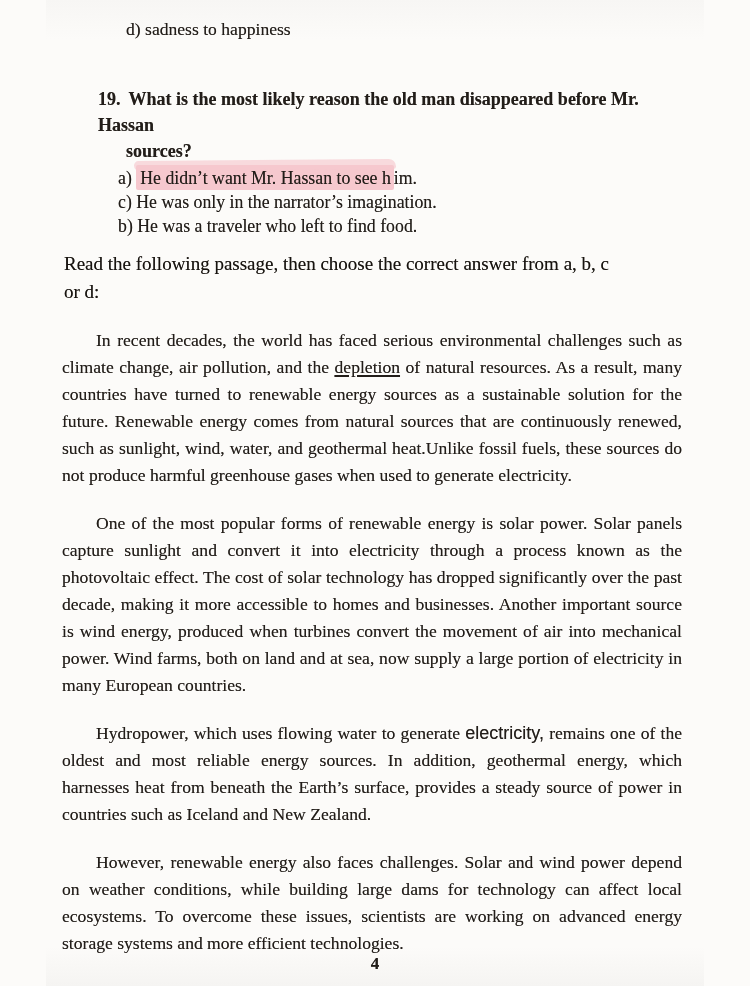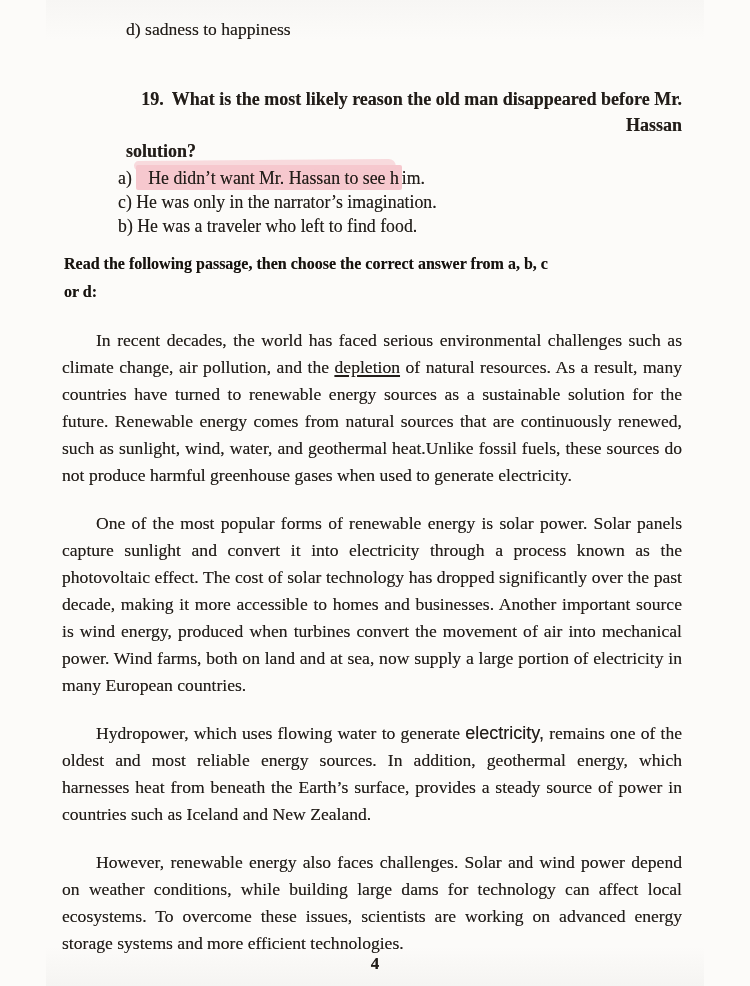--- a/index.html
+++ b/index.html
@@ -25,21 +25,21 @@
     margin-left: 64px;
     font-size: 17.6px;
     line-height: 26px;
   }
   .question {
     margin-top: 44px;
     font-weight: bold;
     font-size: 18px;
     line-height: 26px;
   }
-  .q-line1 { margin-left: 36px; text-align: right; }
+  .q-line1 { margin-left: 36px; }
   .q-num { margin-right: 8px; }
   .q-line2 { margin-left: 64px; }
   .options {
     margin-top: 2px;
     margin-left: 56px;
     font-size: 17.8px;
     line-height: 24px;
   }
   .option { position: relative; }
   .smear {
@@ -49,38 +49,38 @@
     width: 262px;
     height: 10px;
     background: var(--highlight);
     opacity: 0.65;
     border-radius: 7px 12px 4px 9px;
     transform: rotate(-0.5deg);
     pointer-events: none;
   }
   .seg-highlight {
     background: var(--highlight);
-    padding: 3px 3px 2px 12px;
+    padding: 3px 3px 2px 4px;
     border-radius: 2px;
   }
   .seg-bold-underline {
     font-weight: normal;
     text-decoration: underline;
     text-decoration-thickness: 1.5px;
     text-underline-offset: 2px;
   }
   .seg-sans {
     font-family: "Liberation Sans", "DejaVu Sans", sans-serif;
     font-size: 18px;
   }
   .heading {
     margin-top: 12px;
     margin-left: 2px;
-    font-weight: bold;
-    font-size: 16px;
+    font-weight: normal;
+    font-size: 19px;
     line-height: 28px;
     color: #17130f;
   }
   .para {
     margin-top: 21px;
     font-size: 17.6px;
     line-height: 27px;
     text-align: justify;
     text-indent: 34px;
   }
@@ -98,21 +98,21 @@
 <body>
 
 <div class="page">
 
   <div class="carryover">d) sadness to happiness</div>
 
   <div class="question">
     <div class="q-line1">
       <span class="q-num">19.</span><span>What is the most likely reason the old man disappeared before Mr. Hassan</span>
     </div>
-    <div class="q-line2">solution?</div>
+    <div class="q-line2">sources?</div>
   </div>
 
   <div class="options">
     <div class="option">
       <span class="smear"></span>
       <span><span class="seg-normal">a) </span><span class="seg-highlight">He didn’t want Mr. Hassan to see h</span><span class="seg-normal">im.</span></span>
     </div>
     <div class="option">
       <span><span class="seg-normal">c) He was only in the narrator’s imagination.</span></span>
     </div>

